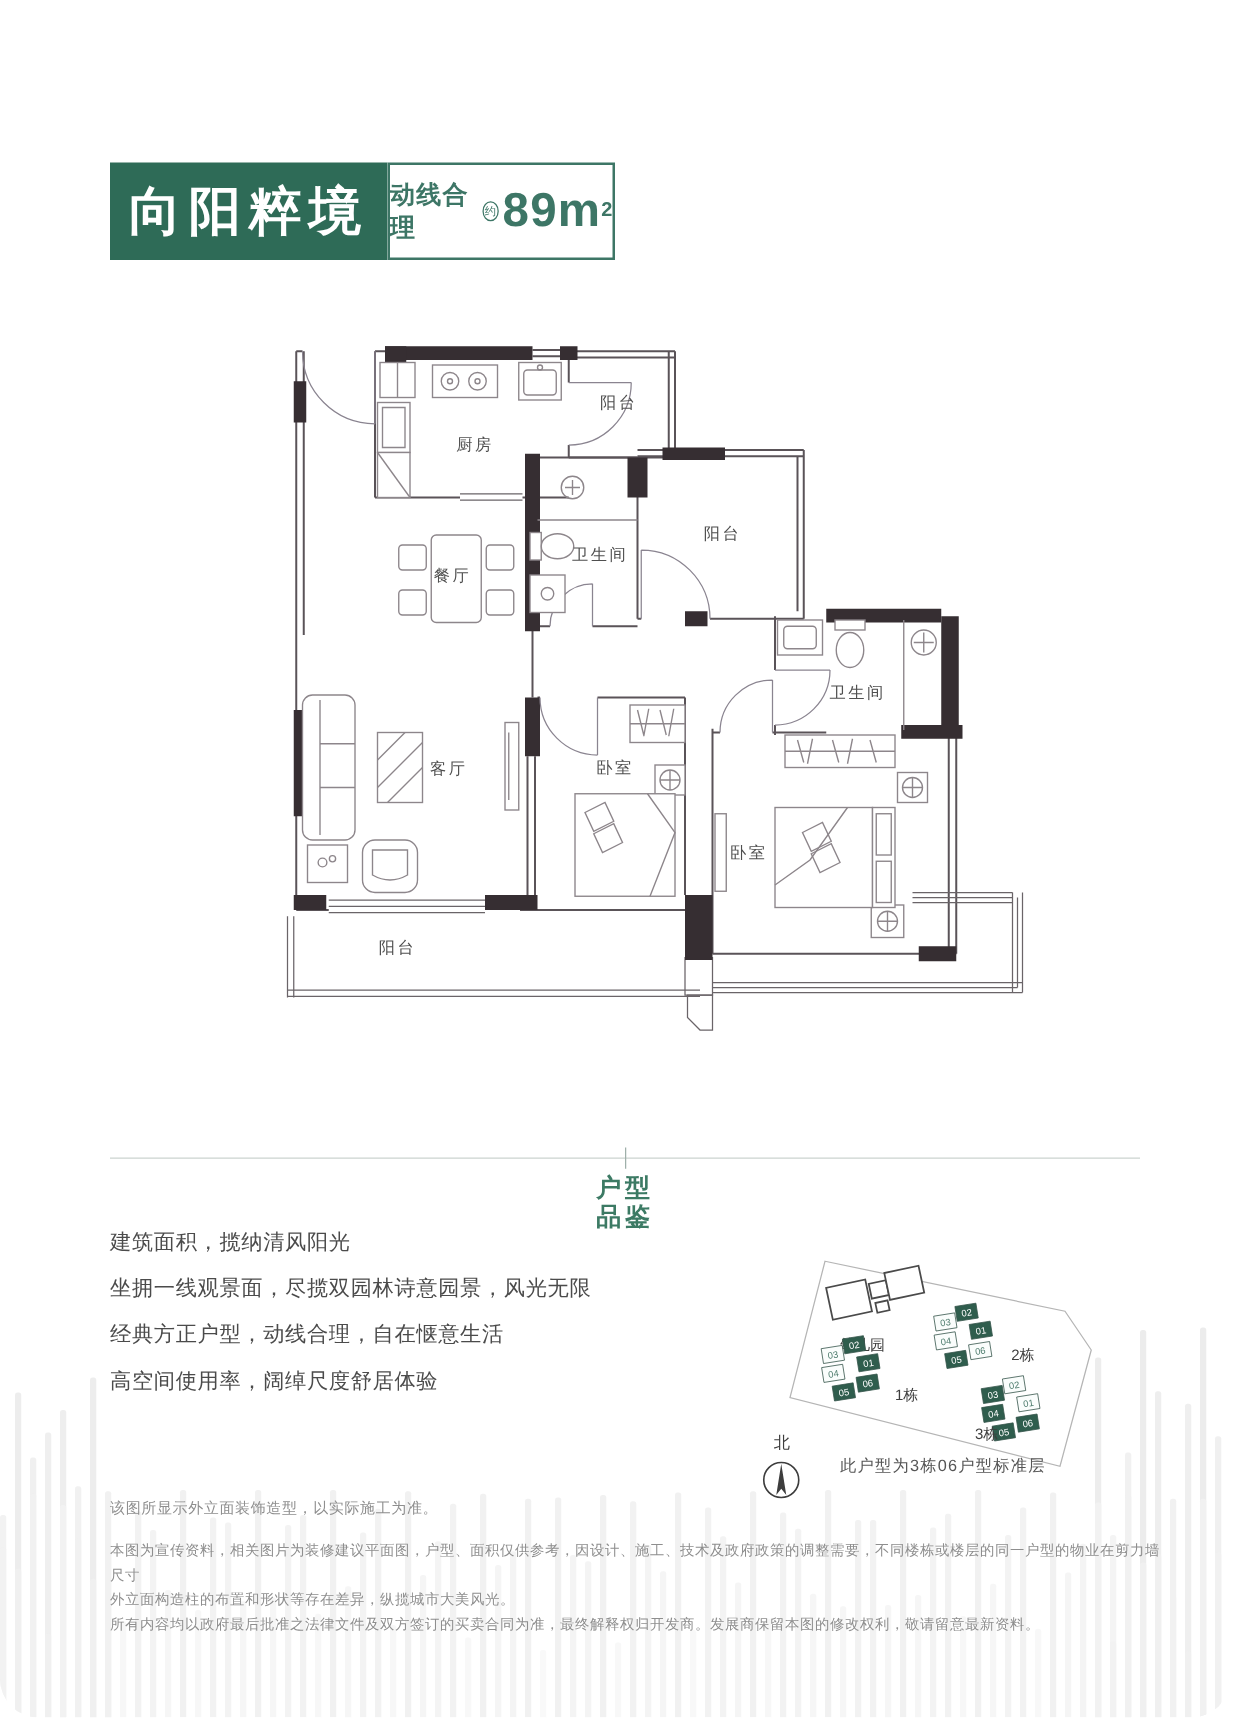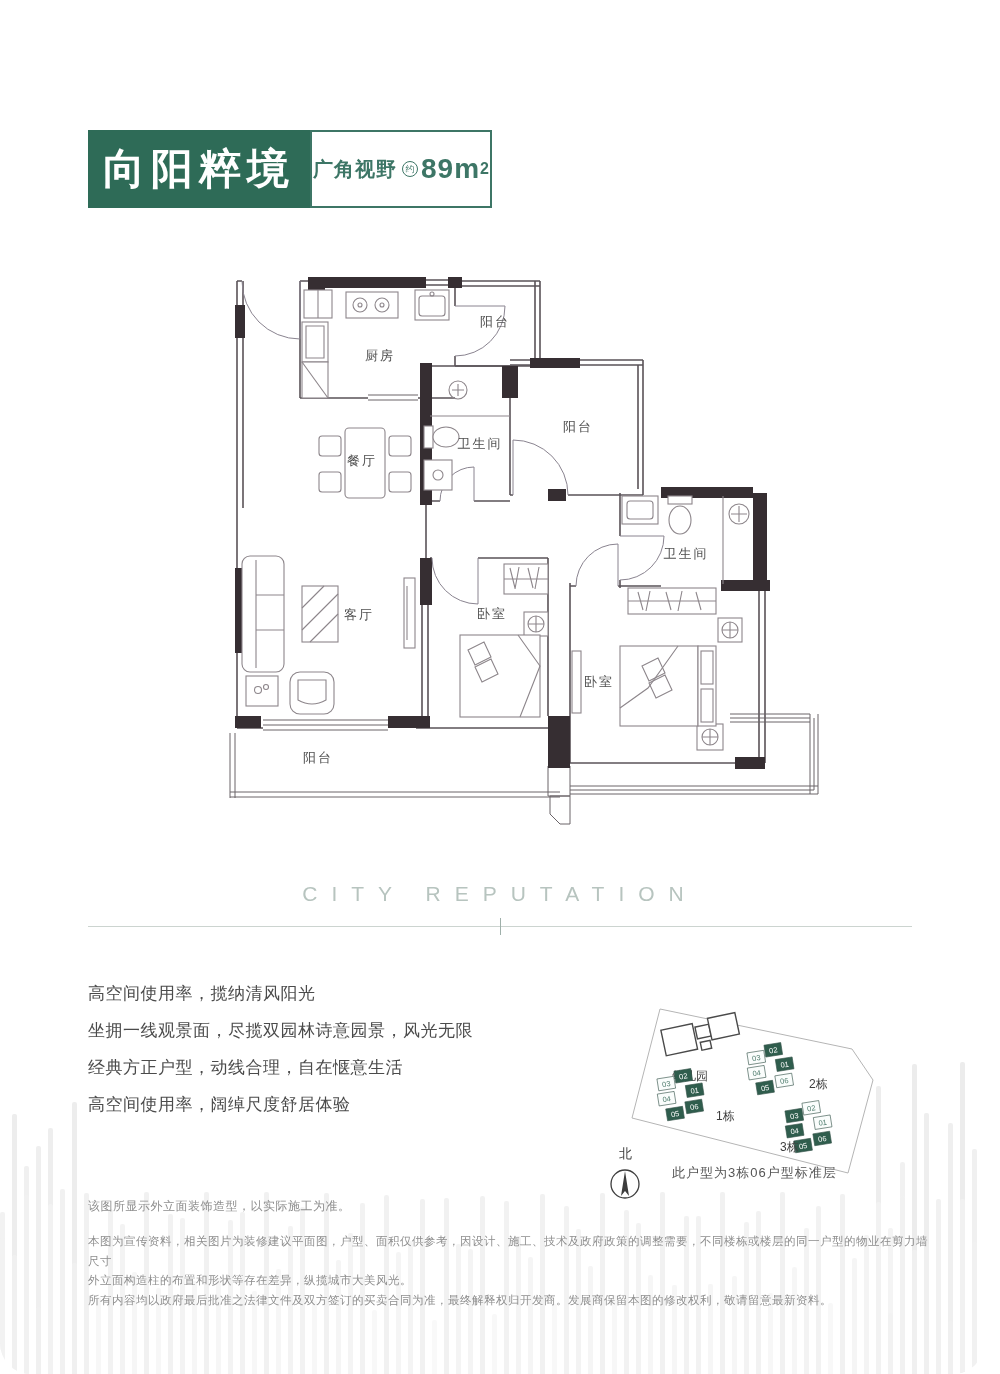--- a/index.html
+++ b/index.html
@@ -16,21 +16,21 @@
 
   
   .brand-box{position:absolute;left:88px;top:130px;width:222px;height:78px;background:#2e6b57;
              display:flex;align-items:center;justify-content:center;}
   .brand-box .t{color:#fff;font-size:42px;font-weight:700;letter-spacing:6px;line-height:1;}
   .area-box{position:absolute;left:310px;top:130px;width:182px;height:78px;background:#fff;
             border:2px solid #3d7666;box-sizing:border-box;display:flex;align-items:center;justify-content:center;}
   .area-label{color:#3d7666;font-size:20px;font-weight:700;letter-spacing:1px;}
   .area-approx{display:inline-flex;align-items:center;justify-content:center;width:14px;height:14px;
                border:1px solid #3d7666;border-radius:50%;color:#3d7666;font-size:9px;margin:0 3px 0 5px;}
-  .area-num{color:#3d7666;font-size:28px;font-weight:700;line-height:1;letter-spacing:1px;}
+  .area-num{color:#3d7666;font-size:38px;font-weight:700;line-height:1;letter-spacing:1px;}
   .area-sup{color:#3d7666;font-size:16px;font-weight:700;vertical-align:super;line-height:1;}
 
   
   .plan{position:absolute;left:218px;top:268px;width:620px;height:575px;}
   .plan svg{display:block;}
   .w{stroke:#5a5358;stroke-width:1.6;fill:none;}
   .w2{stroke:#6a6468;stroke-width:1;fill:none;}
   .dk{fill:#362e32;stroke:none;}
   .fu{stroke:#8d868b;stroke-width:1.1;fill:#fff;}
   .fuo{stroke:#8d868b;stroke-width:1.1;fill:none;}
@@ -179,21 +179,21 @@
       <div class="bar" style="height: 28.2487%; opacity: 0.45;"></div>
       <div class="bar" style="height: 94.1602%; opacity: 0.97;"></div>
       <div class="bar" style="height: 71.0265%; opacity: 0.79;"></div>
       <div class="bar" style="height: 66.3402%; opacity: 0.75;"></div>
     </div>
 
   <div class="brand-box">
     <div class="t">向阳粹境</div>
   </div>
   <div class="area-box">
-    <span class="area-label">广角视野</span>
+    <span class="area-label">动线合理</span>
     <span class="area-approx">约</span>
     <span class="area-num"><span>89</span><span>m</span></span>
     <span class="area-sup">2</span>
   </div>
 
   <div class="plan">
     <svg width="620" height="575" viewBox="0 0 620 575">
 
       <g class="w">
         <path d="M19,13 V460 M25,13 V240"></path>
@@ -360,26 +360,29 @@
         <text class="rlabel" x="360" y="163">阳台</text>
         <text class="rlabel" x="468" y="290">卫生间</text>
         <text class="rlabel" x="141" y="351">客厅</text>
         <text class="rlabel" x="274" y="350">卧室</text>
         <text class="rlabel" x="381" y="418">卧室</text>
         <text class="rlabel" x="100" y="494">阳台</text>
       </g>
     </svg>
   </div>
 
-  <div class="eng-title">CITY REPUTATION</div>
   <div class="divider"></div>
   <div class="divider-tick"></div>
+  <div class="tag">
+    <div>户型</div>
+    <div>品鉴</div>
+  </div>
 
   <div class="features">
-    <div class="f">高空间使用率，揽纳清风阳光</div>
+    <div class="f">建筑面积，揽纳清风阳光</div>
     <div class="f">坐拥一线观景面，尽揽双园林诗意园景，风光无限</div>
     <div class="f">经典方正户型，动线合理，自在惬意生活</div>
     <div class="f">高空间使用率，阔绰尺度舒居体验</div>
   </div>
 
   <div class="sitemap">
     <svg width="300" height="200" viewBox="0 0 300 200">
       <polygon class="site-line" points="48,13 240,53 261,84 236,177 20,122"></polygon>
       <g transform="rotate(-12 90 45)">
         <rect class="kg" x="52" y="26" width="32" height="26"></rect>

